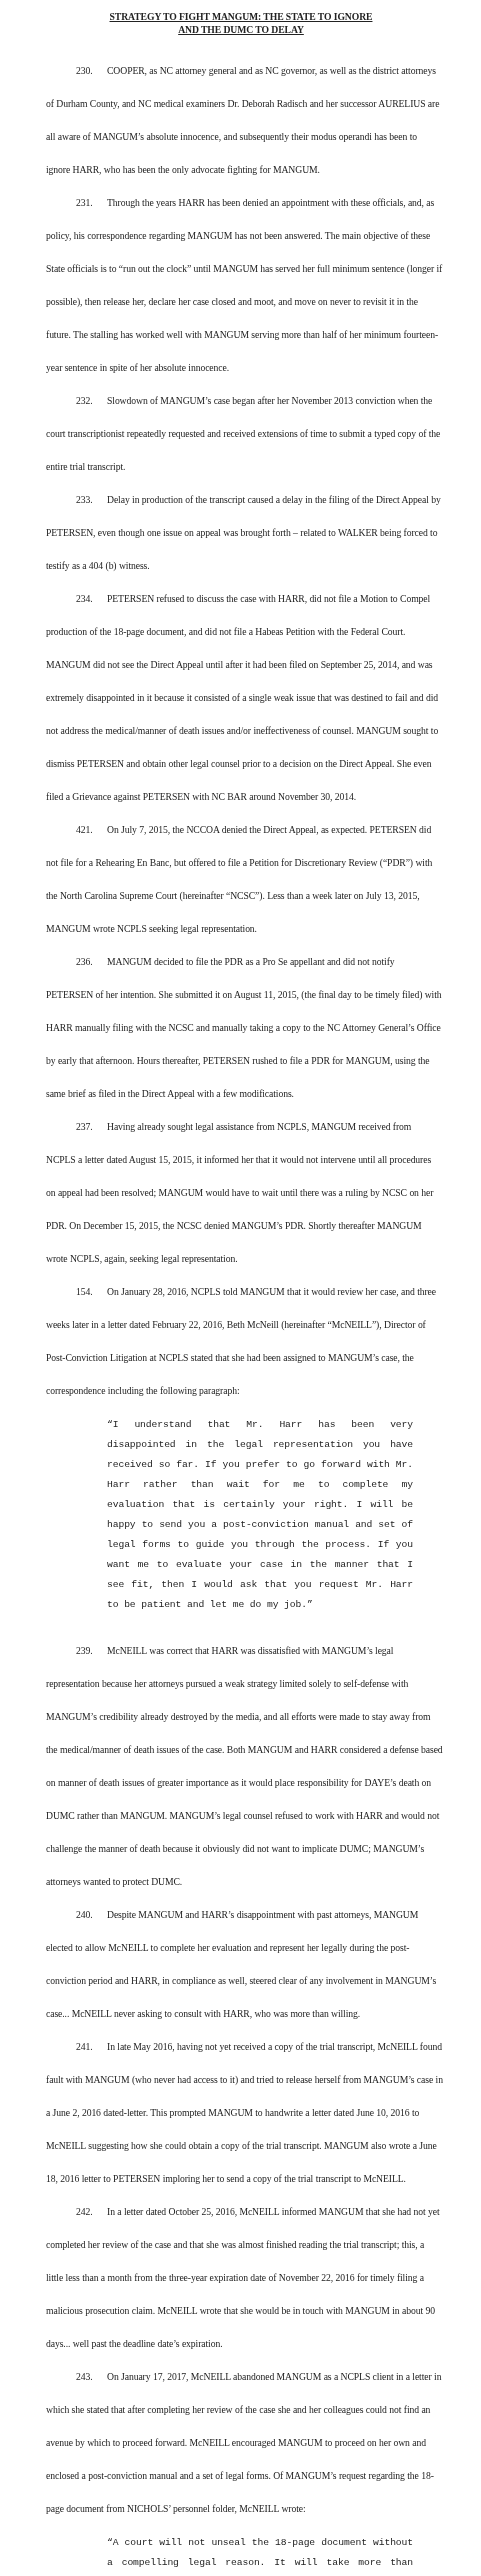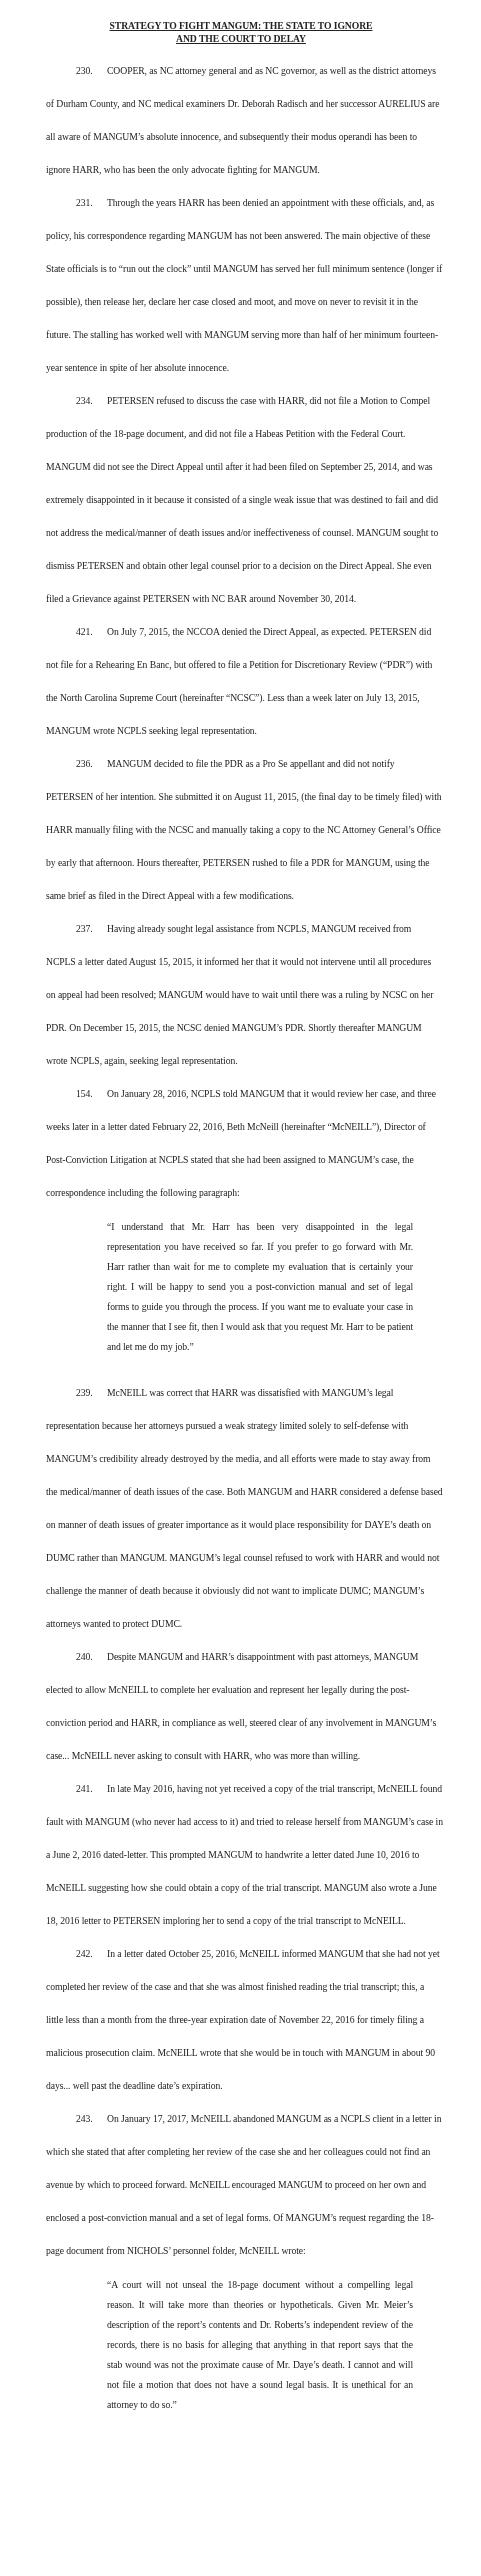--- a/index.html
+++ b/index.html
@@ -16,21 +16,21 @@
       font-size: 9.7px;
     }
     .page {
       position: relative;
       width: 482px;
       padding: 0;
     }
     .title {
       text-align: center;
       margin: 0;
-      padding-top: 20px;
+      padding-top: 11px;
       line-height: 12.5px;
       font-size: 9.7px;
       letter-spacing: -0.1px;
     }
     .title span {
       display: inline-block;
       text-decoration: underline;
       text-underline-offset: 1.1px;
     }
     .body {
@@ -50,34 +50,37 @@
       display: inline-block;
       margin-left: 30px;
       width: 31px;
     }
     .quote {
       margin: 8px 0 19px 61px;
       width: 306px;
       line-height: 20px;
       text-align: justify;
       letter-spacing: -0.1px;
+      font-family: Liberation Mono, monospace;
     }
   </style>
 </head>
 <body>
 
 <div class="page">
   <h1 class="title">
     <span>STRATEGY TO FIGHT MANGUM: THE STATE TO IGNORE</span><br>
-    <span>AND THE COURT TO DELAY</span>
+    <span>AND THE DUMC TO DELAY</span>
   </h1>
 
   <div class="body">
     <p class="para"><span class="num">230.</span><span>COOPER, as NC attorney general and as NC governor, as well as the district attorneys of Durham County, and NC medical examiners Dr. Deborah Radisch and her successor AURELIUS are all aware of MANGUM’s absolute innocence, and subsequently their modus operandi has been to ignore HARR, who has been the only advocate fighting for MANGUM.</span></p>
     <p class="para"><span class="num">231.</span><span>Through the years HARR has been denied an appointment with these officials, and, as policy, his correspondence regarding MANGUM has not been answered.  The main objective of these State officials is to “run out the clock” until MANGUM has served her full minimum sentence (longer if possible), then release her, declare her case closed and moot, and move on never to revisit it in the future.  The stalling has worked well with MANGUM serving more than half of her minimum fourteen-year sentence in spite of her absolute innocence.</span></p>
+    <p class="para"><span class="num">232.</span><span>Slowdown of MANGUM’s case began after her November 2013 conviction when the court transcriptionist repeatedly requested and received extensions of time to submit a typed copy of the entire trial transcript.</span></p>
+    <p class="para"><span class="num">233.</span><span>Delay in production of the transcript caused a delay in the filing of the Direct Appeal by PETERSEN, even though one issue on appeal was brought forth – related to WALKER being forced to testify as a 404 (b) witness.</span></p>
     <p class="para"><span class="num">234.</span><span>PETERSEN refused to discuss the case with HARR, did not file a Motion to Compel production of the 18-page document, and did not file a Habeas Petition with the Federal Court.  MANGUM did not see the Direct Appeal until after it had been filed on September 25, 2014, and was extremely disappointed in it because it consisted of a single weak issue that was destined to fail and did not address the medical/manner of death issues and/or ineffectiveness of counsel.  MANGUM sought to dismiss PETERSEN and obtain other legal counsel prior to a decision on the Direct Appeal.  She even filed a Grievance against PETERSEN with NC BAR around November 30, 2014.</span></p>
     <p class="para"><span class="num">421.</span><span>On July 7, 2015, the NCCOA denied the Direct Appeal, as expected.  PETERSEN did not file for a Rehearing En Banc, but offered to file a Petition for Discretionary Review (“PDR”) with the North Carolina Supreme Court (hereinafter “NCSC”).   Less than a week later on July 13, 2015, MANGUM wrote NCPLS seeking legal representation.</span></p>
     <p class="para"><span class="num">236.</span><span>MANGUM decided to file the PDR as a Pro Se appellant and did not notify PETERSEN of her intention.  She submitted it on August 11, 2015, (the final day to be timely filed) with HARR manually filing with the NCSC and manually taking a copy to the NC Attorney General’s Office by early that afternoon.  Hours thereafter, PETERSEN rushed to file a PDR for MANGUM, using the same brief as filed in the Direct Appeal with a few modifications.</span></p>
     <p class="para"><span class="num">237.</span><span>Having already sought legal assistance from NCPLS, MANGUM received from NCPLS a letter dated August 15, 2015, it informed her that it would not intervene until all procedures on appeal had been resolved; MANGUM would have to wait until there was a ruling by NCSC on her PDR.  On December 15, 2015, the NCSC denied MANGUM’s PDR.  Shortly thereafter MANGUM wrote NCPLS, again, seeking legal representation.</span></p>
     <p class="para"><span class="num">154.</span><span>On January 28, 2016, NCPLS told MANGUM that it would review her case, and three weeks later in a letter dated February 22, 2016, Beth McNeill (hereinafter “McNEILL”), Director of Post-Conviction Litigation at NCPLS stated that she had been assigned to MANGUM’s case, the correspondence including the following paragraph:</span></p>
     <blockquote class="quote">“I understand that Mr. Harr has been very disappointed in the legal representation you have received so far.  If you prefer to go forward with Mr. Harr rather than wait for me to complete my evaluation that is certainly your right.  I will be happy to send you a post-conviction manual and set of legal forms to guide you through the process.  If you want me to evaluate your case in the manner that I see fit, then I would ask that you request Mr. Harr to be patient and let me do my job.”</blockquote>
     <p class="para"><span class="num">239.</span><span>McNEILL was correct that HARR was dissatisfied with MANGUM’s legal representation because her attorneys pursued a weak strategy limited solely to self-defense with MANGUM’s credibility already destroyed by the media, and all efforts were made to stay away from the medical/manner of death issues of the case.  Both MANGUM and HARR considered a defense based on manner of death issues of greater importance as it would place responsibility for DAYE’s death on DUMC rather than MANGUM.  MANGUM’s legal counsel refused to work with HARR and would not challenge the manner of death because it obviously did not want to implicate DUMC; MANGUM’s attorneys wanted to protect DUMC.</span></p>
     <p class="para"><span class="num">240.</span><span>Despite MANGUM and HARR’s disappointment with past attorneys, MANGUM elected to allow McNEILL to complete her evaluation and represent her legally during the post-conviction period and HARR, in compliance as well, steered clear of any involvement in MANGUM’s case... McNEILL never asking to consult with HARR, who was more than willing.</span></p>
     <p class="para"><span class="num">241.</span><span>In late May 2016, having not yet received a copy of the trial transcript, McNEILL found fault with MANGUM (who never had access to it) and tried to release herself from MANGUM’s case in a June 2, 2016 dated-letter.  This prompted MANGUM to handwrite a letter dated June 10, 2016 to McNEILL suggesting how she could obtain a copy of the trial transcript.  MANGUM also wrote a June 18, 2016 letter to PETERSEN imploring her to send a copy of the trial transcript to McNEILL.</span></p>
     <p class="para"><span class="num">242.</span><span>In a letter dated October 25, 2016, McNEILL informed MANGUM that she had not yet completed her review of the case and that she was almost finished reading the trial transcript; this, a little less than a month from the three-year expiration date of November 22, 2016 for timely filing a malicious prosecution claim.  McNEILL wrote that she would be in touch with MANGUM in about 90 days... well past the deadline date’s expiration.</span></p>

